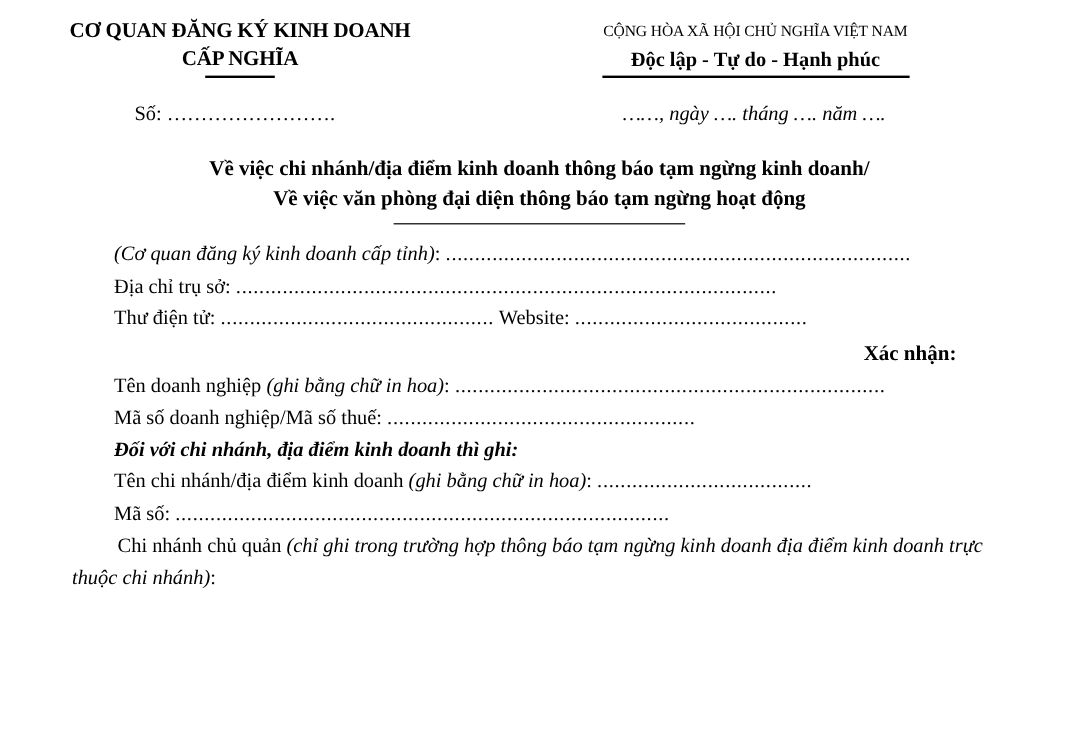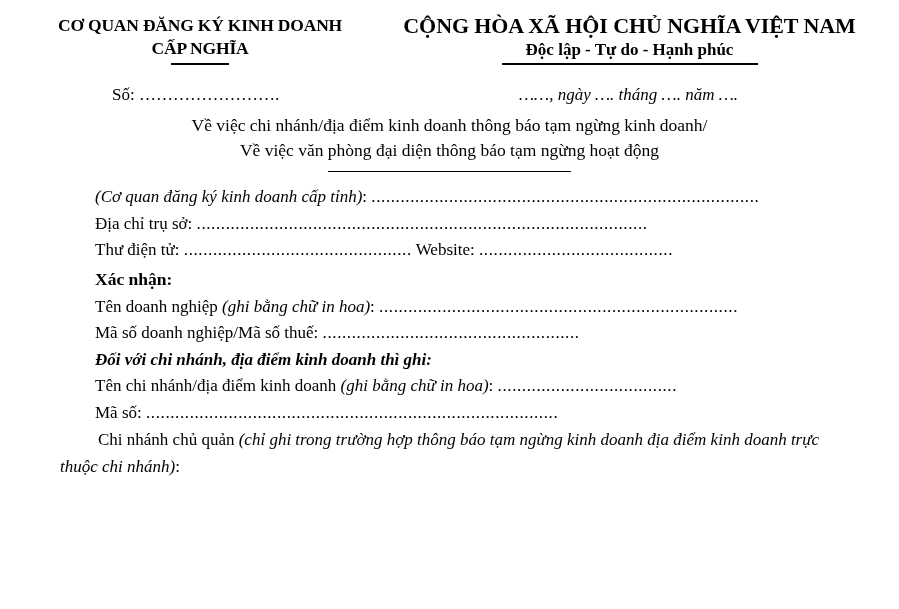--- a/index.html
+++ b/index.html
@@ -39,22 +39,22 @@
     padding-right: 40px;
     box-sizing: border-box;
   }
   .hdr-title {
     font-weight: bold;
     font-size: 17.5px;
     line-height: 23px;
     letter-spacing: -0.2px;
   }
   .hdr-title-right {
-    font-weight: bold;
-    font-size: 22px;
+    font-weight: normal;
+    font-size: 13px;
     line-height: 23px;
     letter-spacing: -0.1px;
   }
   .hdr-sub-right {
     font-weight: bold;
     font-size: 17px;
     line-height: 22px;
     display: inline-block;
     margin-top: 2px;
   }
@@ -96,24 +96,24 @@
   
   .doc-title {
     text-align: center;
     font-weight: bold;
     font-size: 19px;
     margin-top: 26px;
     letter-spacing: 0.3px;
   }
   .doc-subtitle {
     text-align: center;
-    font-weight: normal;
+    font-weight: bold;
     font-size: 17.5px;
     line-height: 25px;
-    margin-top: 8px;
+    margin-top: 23px;
     padding: 0 55px;
   }
   .rule-title {
     width: 243px;
     height: 1.7px;
     background: #000;
     margin: 8px auto 0 auto;
   }
 
   
@@ -121,21 +121,21 @@
     margin-top: 12px;
     padding: 0 102px 0 95px;
     font-size: 17px;
     line-height: 26.5px;
   }
   .line {
     white-space: nowrap;
     overflow: hidden;
   }
   .center-bold {
-    text-align: left;
+    text-align: right;
     font-weight: bold;
     font-size: 17.5px;
     line-height: 30px;
   }
   .it {
     font-style: italic;
   }
   .bold-it {
     font-style: italic;
     font-weight: bold;

